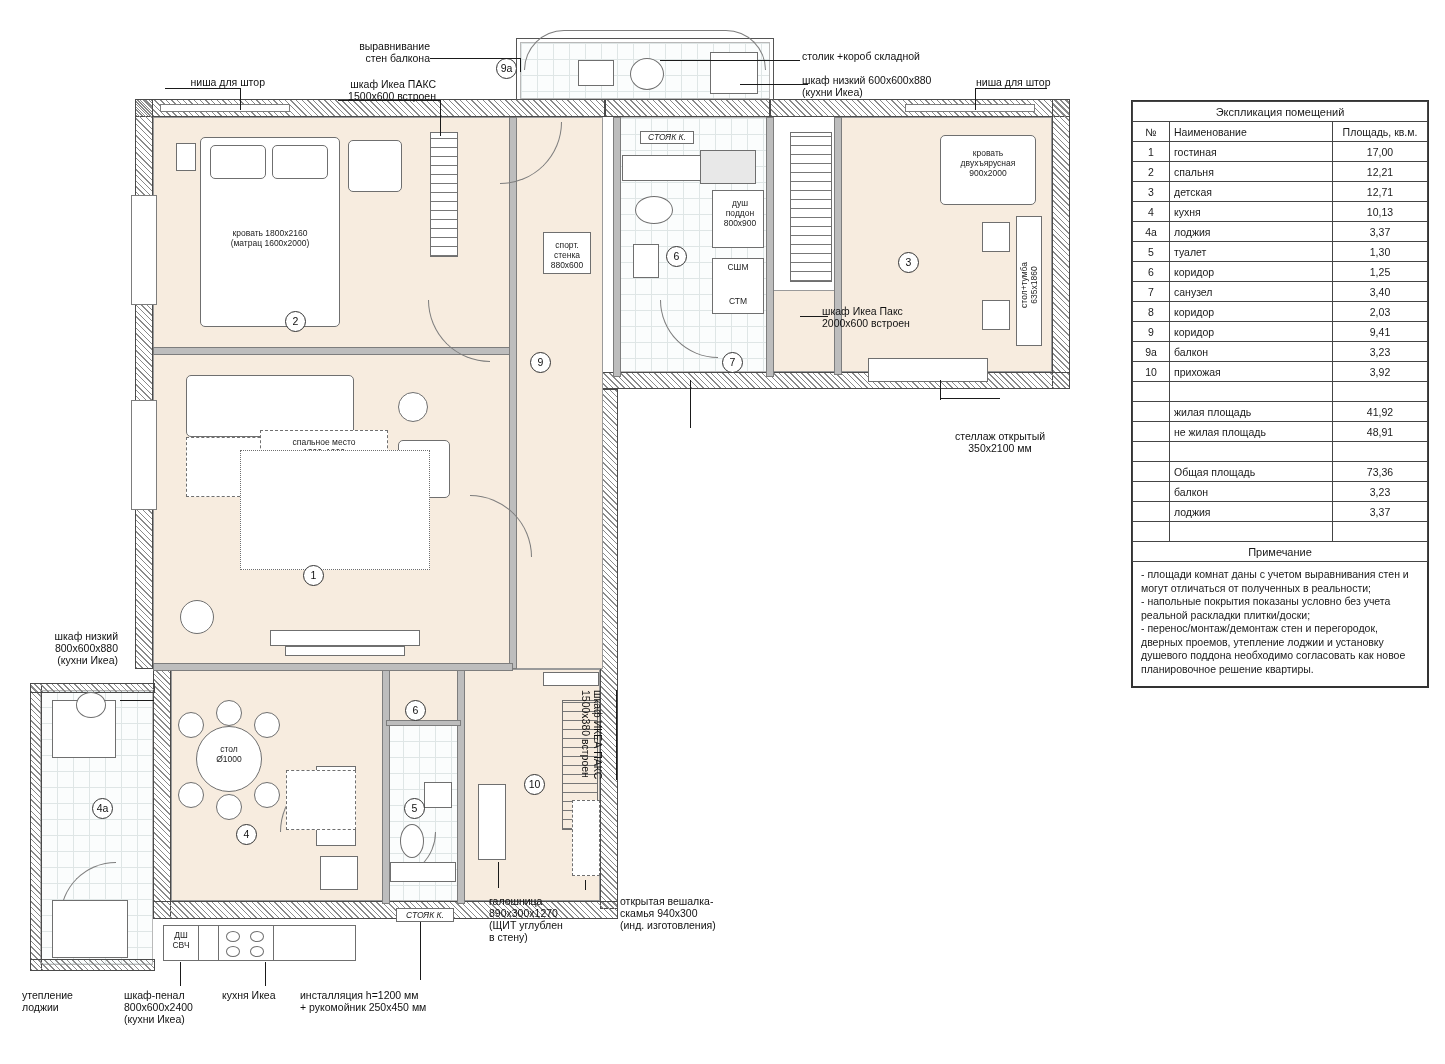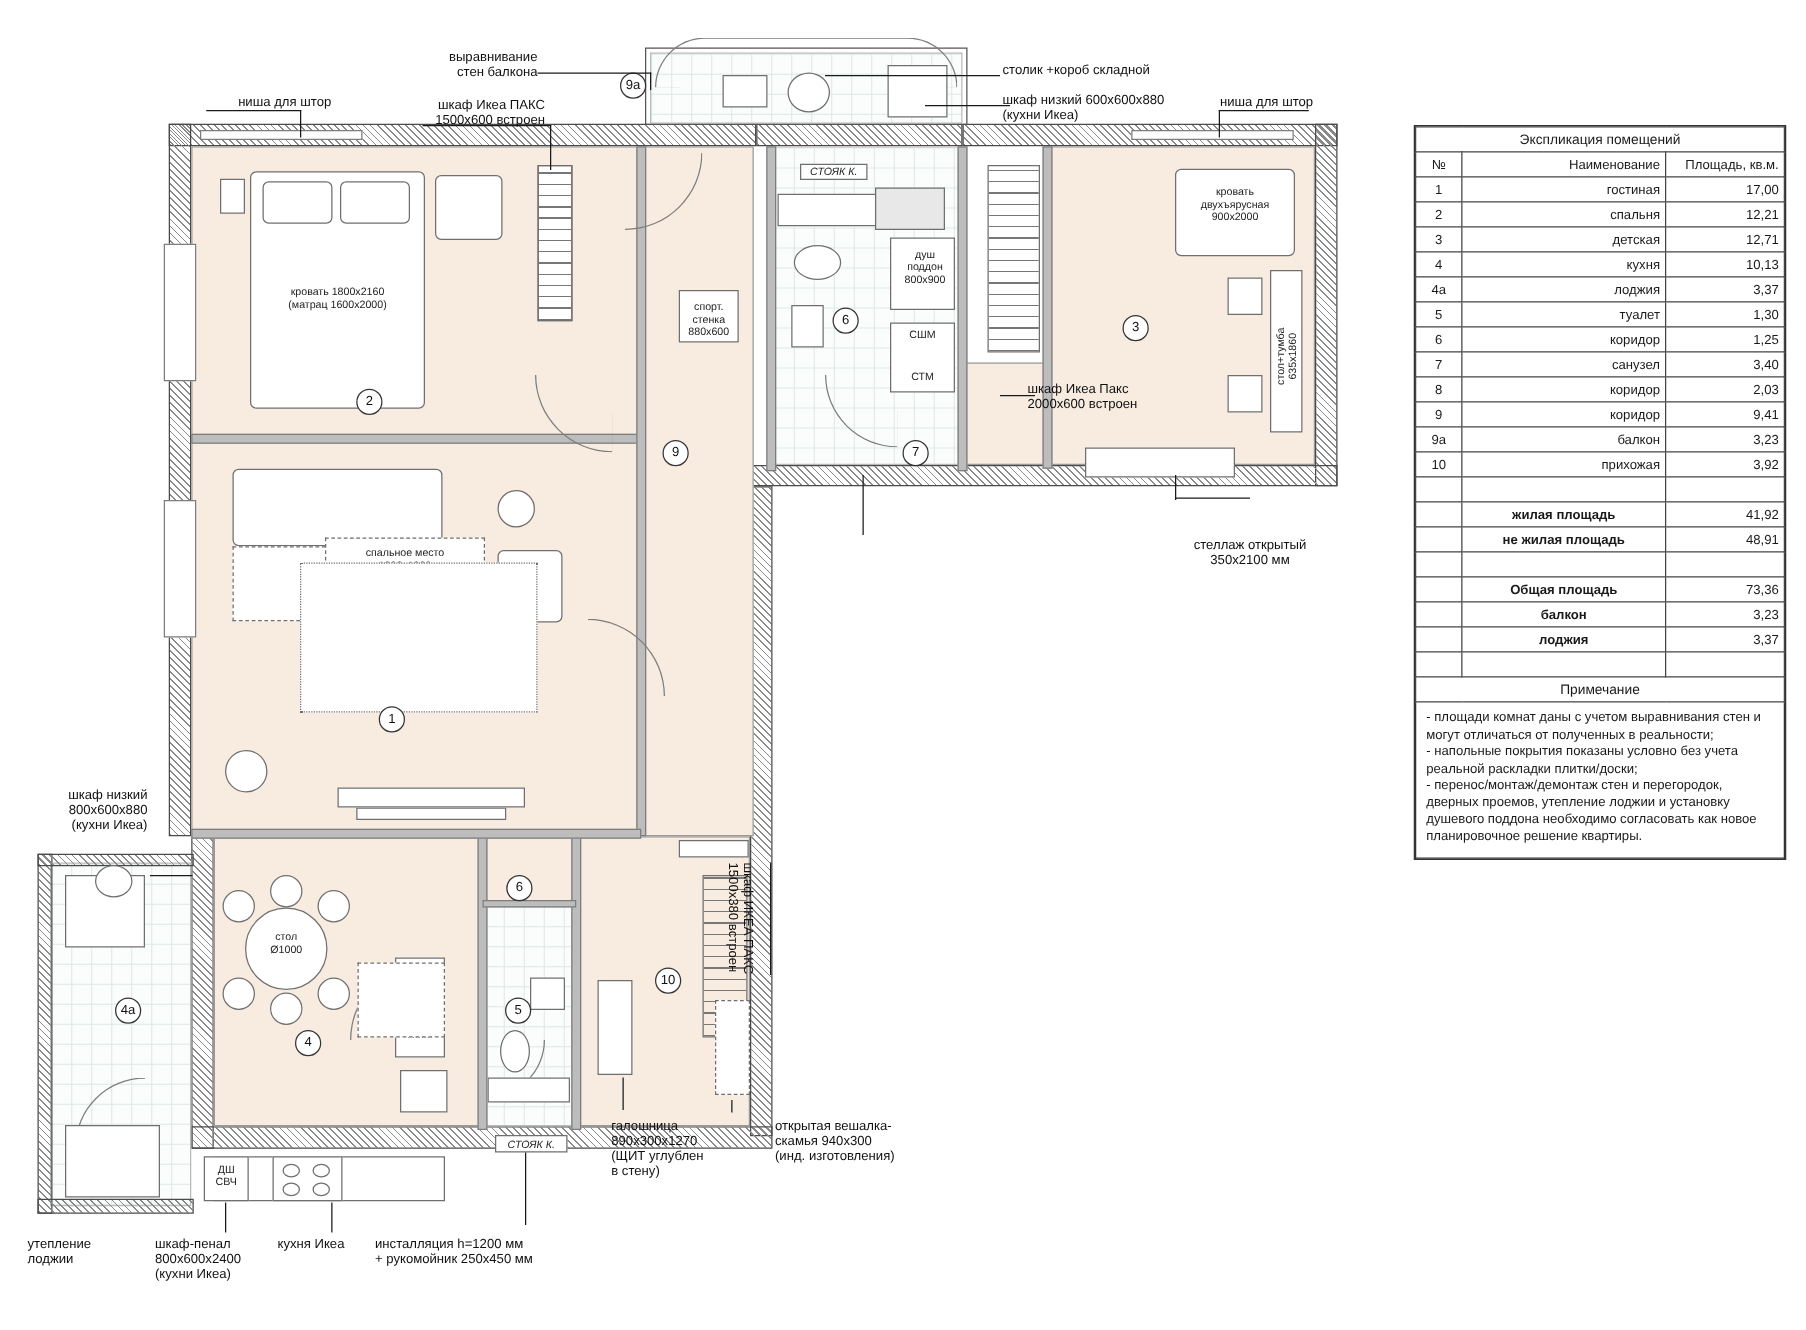--- a/index.html
+++ b/index.html
@@ -34,23 +34,23 @@
   .furn.rnd{border-radius:50%;}
   .txtbox{position:absolute;font-size:8.5px;line-height:10px;text-align:center;color:#222;white-space:pre;}
 
   
   .tbl{position:absolute;left:1131px;top:100px;width:298px;border:1px solid #333;
        box-sizing:border-box;background:#fff;font-size:10.5px;}
   .tbl table{border-collapse:collapse;width:100%;}
   .tbl td,.tbl th{border:1px solid #444;padding:1px 4px;font-weight:normal;height:17px;}
   .tbl .hdr{text-align:center;font-size:11px;}
   .tbl .cnum{width:28px;text-align:center;}
-  .tbl .cname{text-align:right;}
-  .tbl .carea{width:86px;text-align:right;}
-  .tbl .lbl2{text-align:center;font-weight:bold;}
+  .tbl .cname{text-align:left;}
+  .tbl .carea{width:86px;text-align:center;}
+  .tbl .lbl2{text-align:left;}
   .notes{border:1px solid #333;border-top:none;padding:6px 8px 10px 8px;font-size:10.5px;line-height:13.5px;}
 </style>
 </head>
 <body>
 
 <div class="root">
 
   <div class="plan">
 
     <div class="wall" style="left:135px;top:99px;height:18px;width:470px;"></div>

